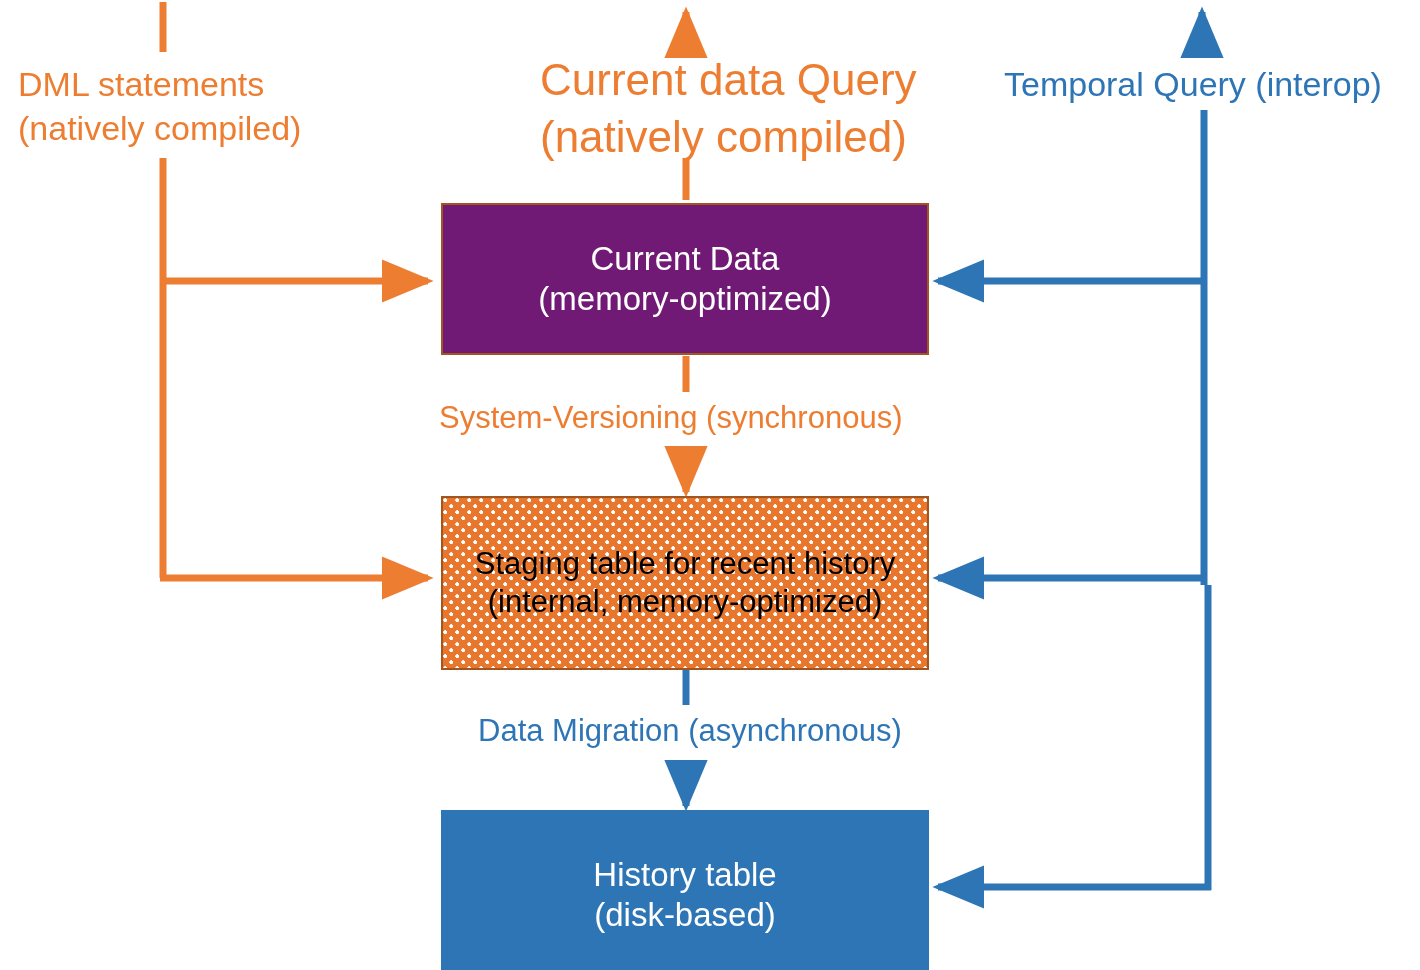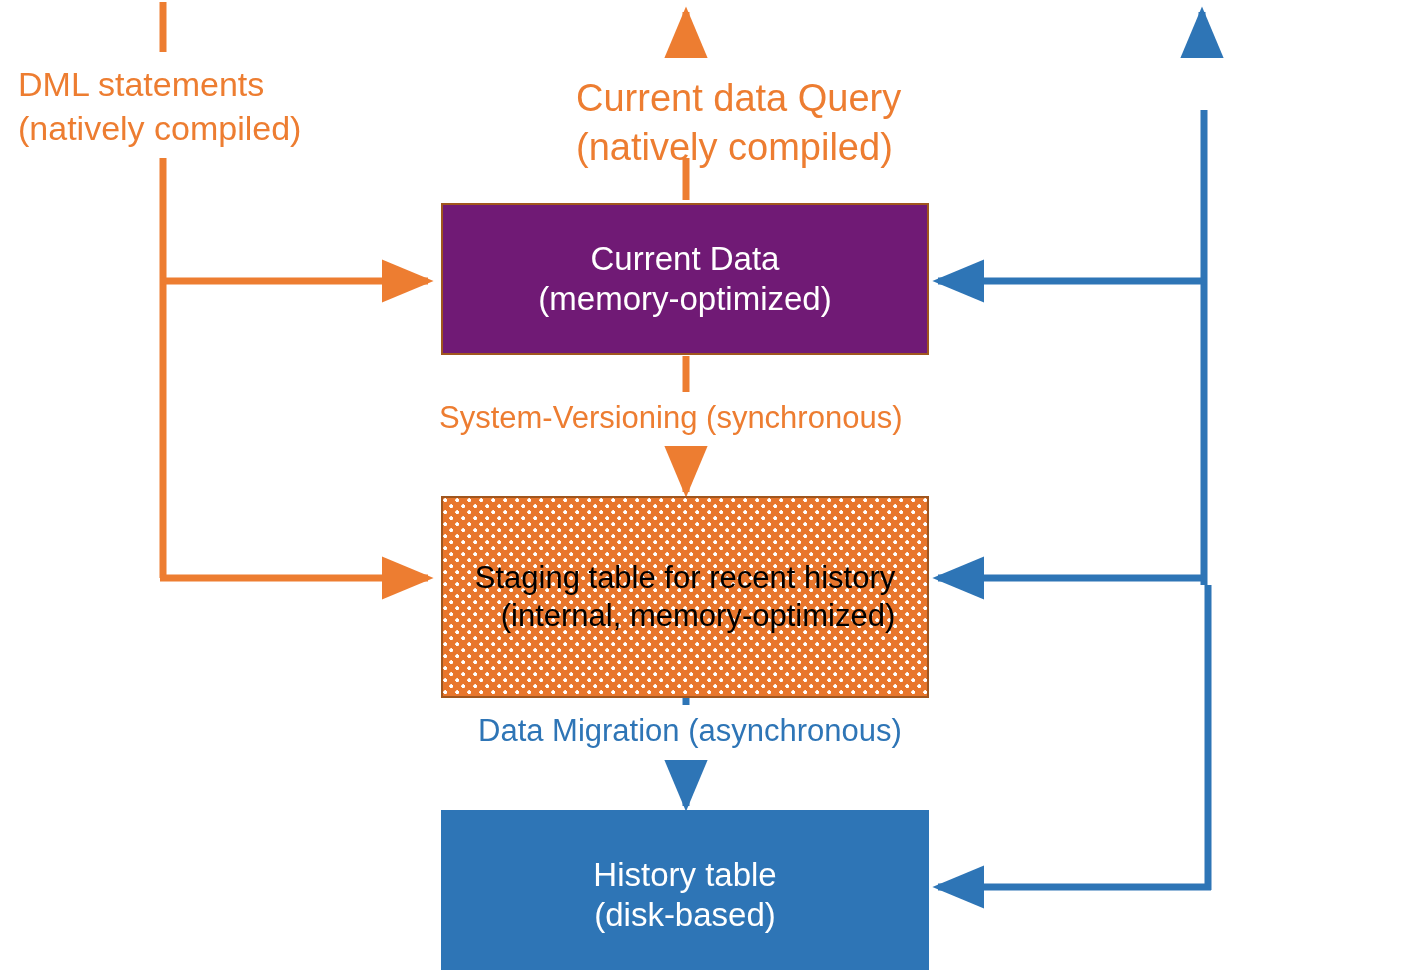--- a/index.html
+++ b/index.html
@@ -31,50 +31,49 @@
   .box-label { white-space: pre-line; }
 
   #box-current-data {
     left: 441px; top: 203px; width: 488px; height: 152px;
     background: #701a75;
     border: 2px solid #A0561E;
     color: #ffffff;
     font-size: 33px;
   }
   #box-staging {
-    left: 441px; top: 496px; width: 488px; height: 202px;
+    left: 441px; top: 496px; width: 488px; height: 174px;
     background: #E8762C;
     border: 2px solid #A0561E;
     color: #000000;
     font-size: 31px;
     background-image:
       radial-gradient(circle at 2.2px 2.2px, #ffffff 1.7px, rgba(255,255,255,0) 2.1px),
       radial-gradient(circle at 2.2px 2.2px, #ffffff 1.7px, rgba(255,255,255,0) 2.1px);
     background-size: 12px 12px, 12px 12px;
     background-position: 0 0, 6px 6px;
-    text-align: right;
   }
   #box-history {
     left: 441px; top: 810px; width: 488px; height: 170px;
     background: #2E75B6;
     color: #ffffff;
     font-size: 33px;
   }
 
   
   .flabel {
     position: absolute;
     white-space: pre-line;
     line-height: 1.30;
   }
   .orange-text { color: #ED7D31; }
   .blue-text   { color: #2E75B6; }
 
   #label-dml            { left: 18px;  top: 62px;  font-size: 34px; }
-  #label-current-query  { left: 540px; top: 74px;  font-size: 38px; margin-left: 36px; }
+  #label-current-query  { left: 540px; top: 51px;  font-size: 44px; }
   #label-temporal-query { left: 1004px;top: 62px;  font-size: 34px; white-space: nowrap; }
   #label-system-ver     { left: 439px; top: 398px; font-size: 31px; white-space: nowrap; }
   #label-data-migration { left: 478px; top: 711px; font-size: 31px; white-space: nowrap; }
 
   
   #wires {
     position: absolute;
     left: 0; top: 0;
     width: 1420px; height: 970px;
     pointer-events: none;
@@ -150,18 +149,19 @@
     <span class="box-label">History table
 (disk-based)</span>
   </div>
 
   <div class="flabel orange-text" id="label-dml">DML statements
 (natively compiled)</div>
 
   <div class="flabel orange-text" id="label-current-query">Current data Query
 (natively compiled)</div>
 
+  <div class="flabel blue-text" id="label-temporal-query">Temporal Query (interop)</div>
 
   <div class="flabel orange-text" id="label-system-ver">System-Versioning (synchronous)</div>
 
   <div class="flabel blue-text" id="label-data-migration">Data  Migration (asynchronous)</div>
 
 </div>
 
 </body></html>

